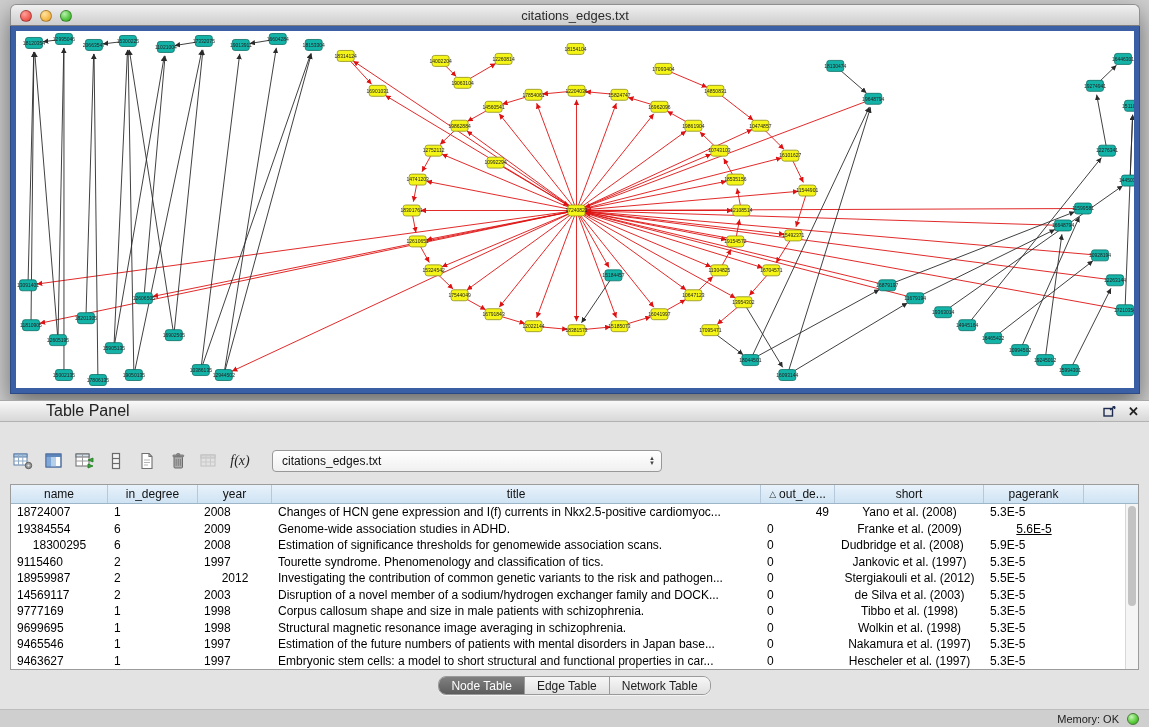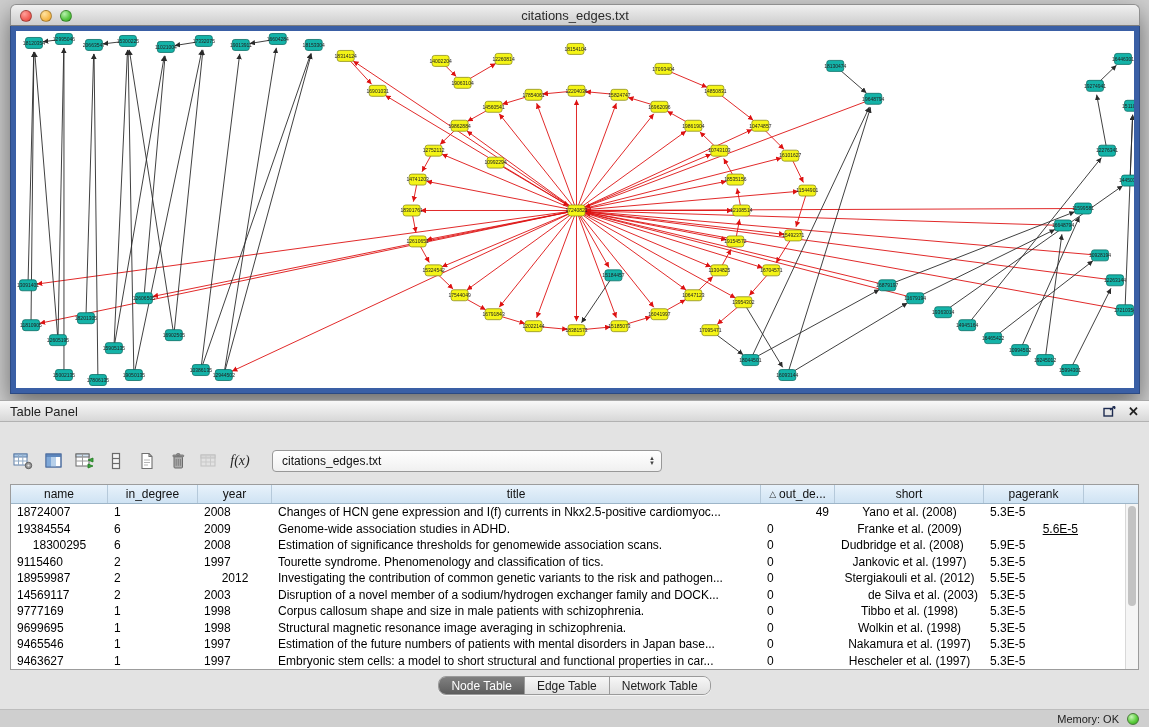--- a/index.html
+++ b/index.html
@@ -35,21 +35,21 @@
   
   .table-panel {
     position:absolute; left:0; top:400px; width:1149px; height:310px;
     background:#e3e3e3; border-top:1px solid #a8a8a8; border-bottom:1px solid #bdbdbd;
   }
   .tp-header {
     height:21px; background:linear-gradient(#f9f9f9,#d7d7d7);
     border-bottom:1px solid #b2b2b2; display:flex; align-items:center;
     justify-content:space-between; padding:0 10px;
   }
-  .tp-title { font-size:13px; color:#222; }
+  .tp-title { font-size:16px; color:#222;margin-left:36px; }
   .tp-header-icons { display:flex; align-items:center; gap:12px; }
   .float-btn svg { display:block; }
   .close-btn { font-size:13px; font-weight:bold; color:#222; line-height:1; cursor:default; }
 
   .tp-body { padding:25px 10px 0 10px; }
 
   .toolbar { display:flex; align-items:center; height:28px; }
   .tool-btn {
     width:26px; height:26px; display:flex; align-items:center; justify-content:center;
     margin-right:5px; border-radius:3px;
@@ -736,21 +736,21 @@
             <div class="td" style="width: 149px; text-align: center;">Yano et al. (2008)</div>
             <div class="td" style="width: 100px; text-align: left;">5.3E-5</div>
           </div>
           <div class="tr">
             <div class="td" style="width: 97px; text-align: left;">19384554</div>
             <div class="td" style="width: 90px; text-align: left;">6</div>
             <div class="td" style="width: 74px; text-align: left;">2009</div>
             <div class="td" style="width: 489px; text-align: left;">Genome-wide association studies in ADHD.</div>
             <div class="td" style="width: 74px; text-align: left;">0</div>
             <div class="td" style="width: 149px; text-align: center;">Franke et al. (2009)</div>
-            <div class="td" style="width: 100px; text-align: right; text-decoration: underline;">5.6E-5</div>
+            <div class="td" style="width: 100px; text-align: center; text-decoration: underline;">5.6E-5</div>
           </div>
           <div class="tr">
             <div class="td" style="width: 97px; text-align: center;">18300295</div>
             <div class="td" style="width: 90px; text-align: left;">6</div>
             <div class="td" style="width: 74px; text-align: left;">2008</div>
             <div class="td" style="width: 489px; text-align: left;">Estimation of significance thresholds for genomewide association scans.</div>
             <div class="td" style="width: 74px; text-align: left;">0</div>
             <div class="td" style="width: 149px; text-align: left;">Dudbridge et al. (2008)</div>
             <div class="td" style="width: 100px; text-align: left;">5.9E-5</div>
           </div>
@@ -771,21 +771,21 @@
             <div class="td" style="width: 74px; text-align: left;">0</div>
             <div class="td" style="width: 149px; text-align: center;">Stergiakouli et al. (2012)</div>
             <div class="td" style="width: 100px; text-align: left;">5.5E-5</div>
           </div>
           <div class="tr">
             <div class="td" style="width: 97px; text-align: left;">14569117</div>
             <div class="td" style="width: 90px; text-align: left;">2</div>
             <div class="td" style="width: 74px; text-align: left;">2003</div>
             <div class="td" style="width: 489px; text-align: left;">Disruption of a novel member of a sodium/hydrogen exchanger family and DOCK...</div>
             <div class="td" style="width: 74px; text-align: left;">0</div>
-            <div class="td" style="width: 149px; text-align: right;">de Silva et al. (2003)</div>
+            <div class="td" style="width: 149px; text-align: center;">de Silva et al. (2003)</div>
             <div class="td" style="width: 100px; text-align: left;">5.3E-5</div>
           </div>
           <div class="tr">
             <div class="td" style="width: 97px; text-align: left;">9777169</div>
             <div class="td" style="width: 90px; text-align: left;">1</div>
             <div class="td" style="width: 74px; text-align: left;">1998</div>
             <div class="td" style="width: 489px; text-align: left;">Corpus callosum shape and size in male patients with schizophrenia.</div>
             <div class="td" style="width: 74px; text-align: left;">0</div>
             <div class="td" style="width: 149px; text-align: center;">Tibbo et al. (1998)</div>
             <div class="td" style="width: 100px; text-align: left;">5.3E-5</div>

